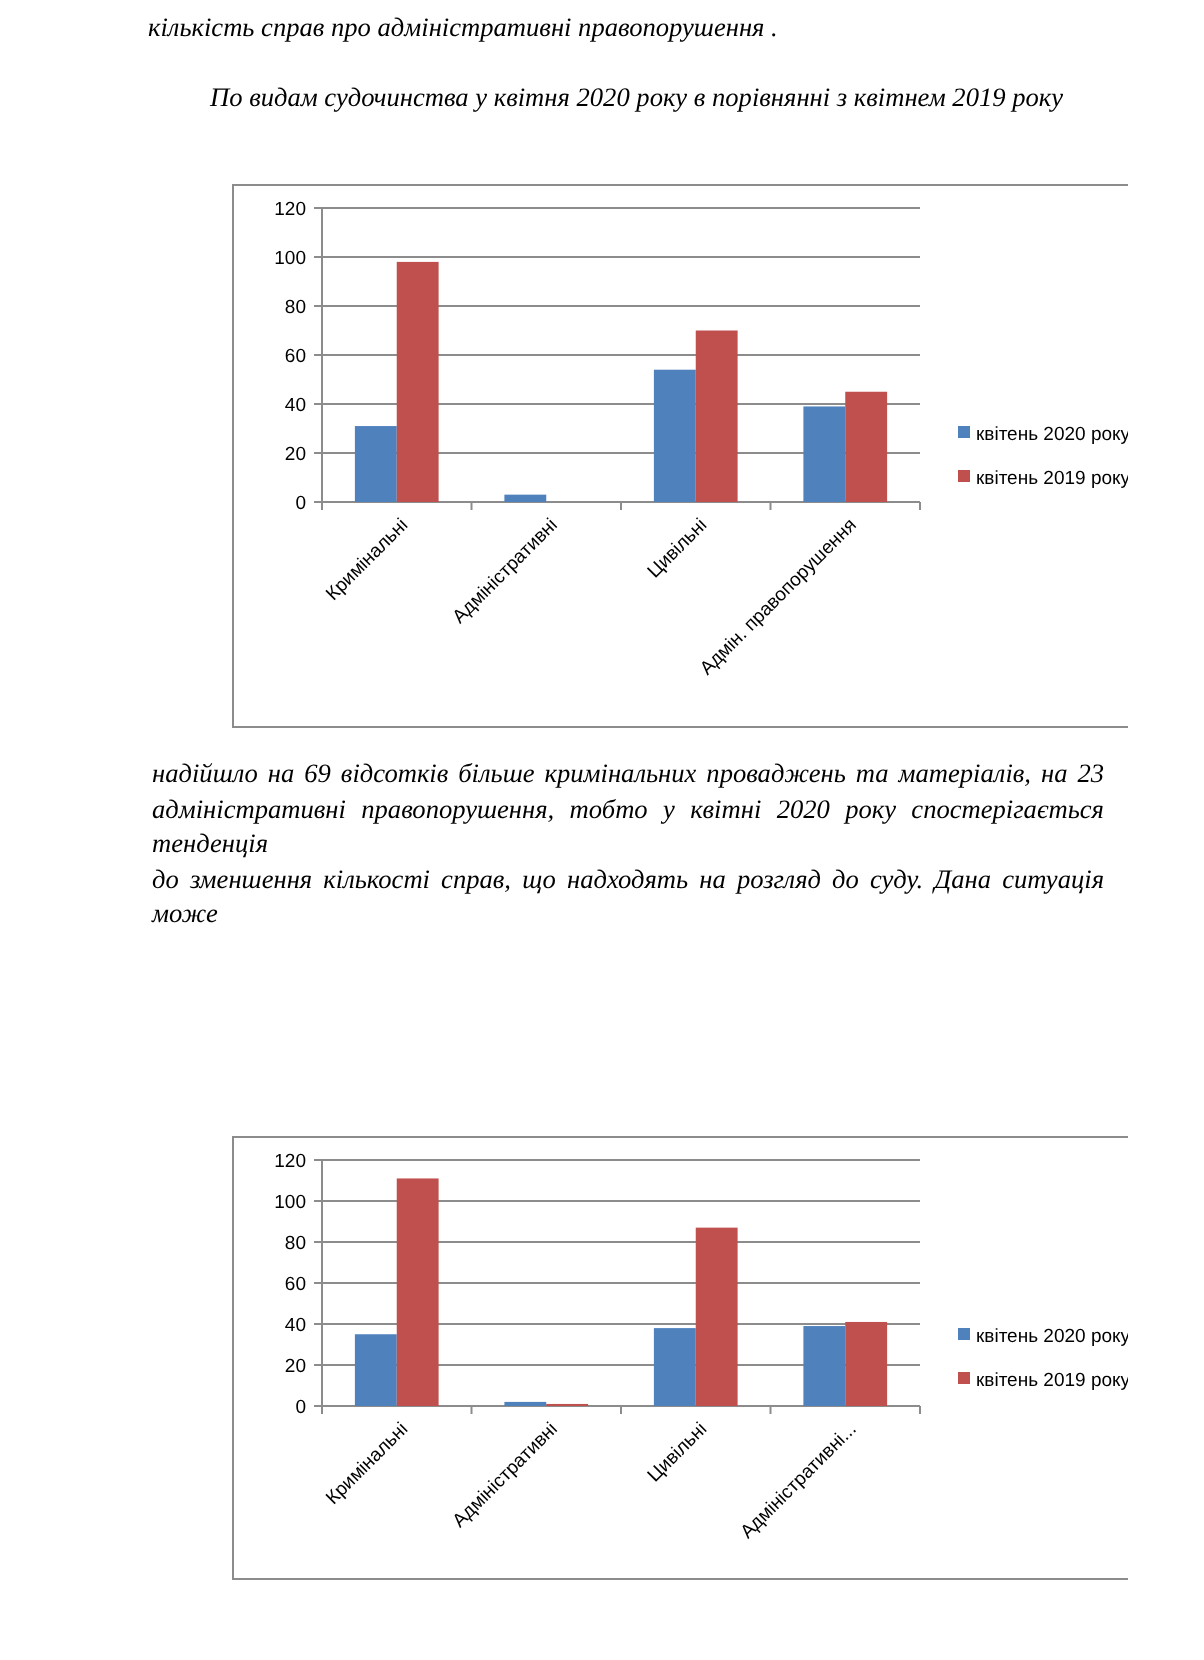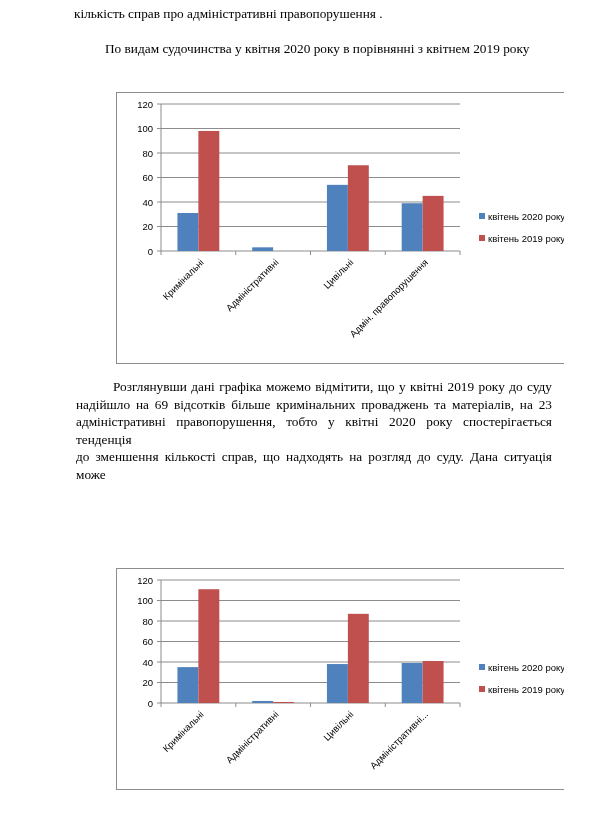--- a/index.html
+++ b/index.html
@@ -1,18 +1,18 @@
 <!DOCTYPE html>
 <html><head>
 <meta charset="utf-8">
 <style>
   html, body { margin:0; padding:0; background:#fff; }
   body { width:602px; height:830px; position:relative; overflow:hidden;
          font-family:"Liberation Serif", serif; color:#000; }
-  .p { position:absolute; font-size:13.3px; line-height:17.5px; }
+  .p { position:absolute; font-size:13.3px; line-height:17.5px;font-style:italic; }
   .just { text-align:justify; text-align-last:justify; }
   .chart-box { position:absolute; border:1px solid #8c8c8c; border-right:none; background:#fff; }
   svg text { font-family:"Liberation Sans", sans-serif; }
 </style>
 </head>
 <body>
 
 <div class="p" style="left:74px; top:5px;">кількість справ про адміністративні правопорушення .</div>
 
 <div class="p" style="left:74px; top:40px; width:480px;">
@@ -60,21 +60,20 @@
       <rect x="305.625" y="102.875" width="20.930000000000003" height="55.125" fill="#c0504d"></rect>
       <text x="311.625" y="170" text-anchor="end" font-size="9.5" fill="#000" transform="rotate(-45 311.625 170)">Адмін. правопорушення</text>
       <rect x="362" y="120" width="6" height="6" fill="#4f81bd"></rect>
       <text x="371" y="127" font-size="9.5" fill="#000">квітень 2020 року</text>
       <rect x="362" y="142" width="6" height="6" fill="#c0504d"></rect>
       <text x="371" y="149" font-size="9.5" fill="#000">квітень 2019 року</text>
     </svg>
 </div>
 
 <div class="p" style="left:76px; top:378px; width:476px;">
-  <div class="just" style="padding-left:37px;">Розглянувши дані графіка можемо відмітити, що у квітні 2019 року до суду</div>
   <div class="just">надійшло на 69 відсотків більше кримінальних проваджень та матеріалів, на 23</div>
   <div class="just">адміністративні правопорушення, тобто у квітні 2020 року спостерігається тенденція</div>
   <div class="just">до зменшення кількості справ, що надходять на розгляд до суду. Дана ситуація може</div>
 </div>
 
 <div class="p" style="left:76px; top:515px; width:476px;">
 </div>
 
 <div class="chart-box" style="left:116px; top:568px; width:447px; height:220px;">
   <svg id="chart2" width="447" height="220">

